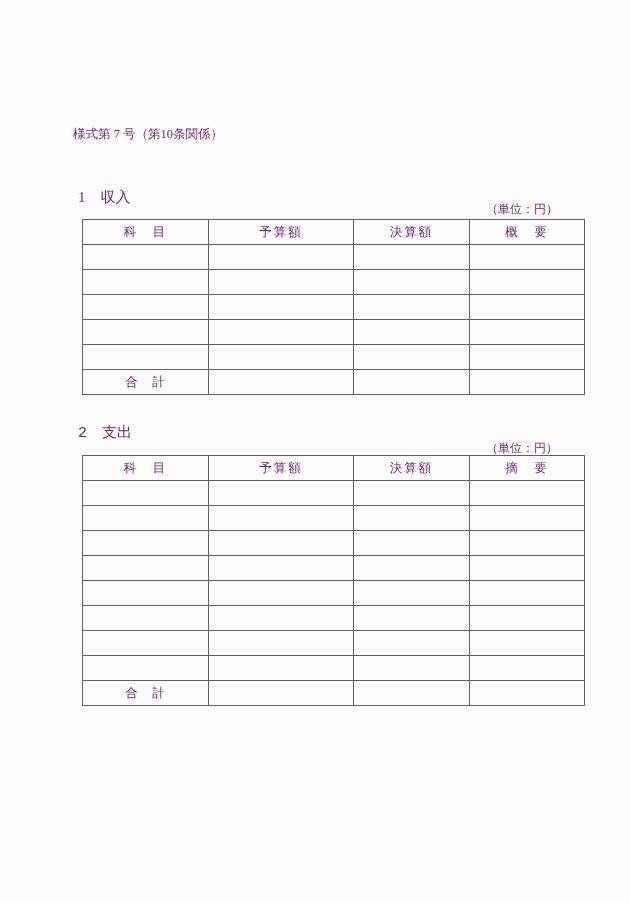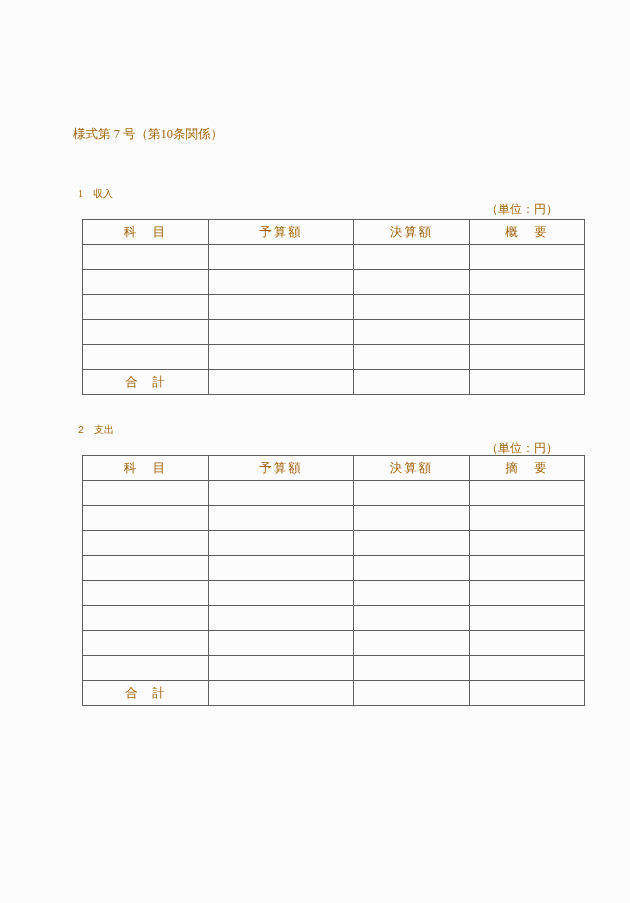--- a/index.html
+++ b/index.html
@@ -5,21 +5,21 @@
   html, body {
     margin: 0;
     padding: 0;
     background: #fcfcfc;
   }
   .page {
     position: relative;
     width: 630px;
     height: 903px;
     background: #fcfcfc;
-    color: #a16207;
+    color: #701a75;
     font-family: "Liberation Serif", "DejaVu Serif", serif;
     overflow: hidden;
   }
   .form-number {
     position: absolute;
     left: 73px;
     top: 127px;
     font-size: 12.5px;
     line-height: 1.2;
     white-space: pre;
@@ -31,21 +31,21 @@
     top: 155px;
     margin: 0;
     text-align: center;
     font-size: 13.5px;
     font-weight: normal;
     letter-spacing: 2.5px;
     line-height: 1.2;
   }
   .section-heading {
     position: absolute;
-    font-size: 10px;
+    font-size: 15px;
     line-height: 1.2;
     white-space: pre;
   }
   .heading-income { left: 78px; top: 188px; }
   .heading-expenditure { left: 78px; top: 425px; font-family: Liberation Mono, monospace; }
   .unit-label {
     position: absolute;
     right: 72px;
     font-size: 12px;
     line-height: 1.2;

